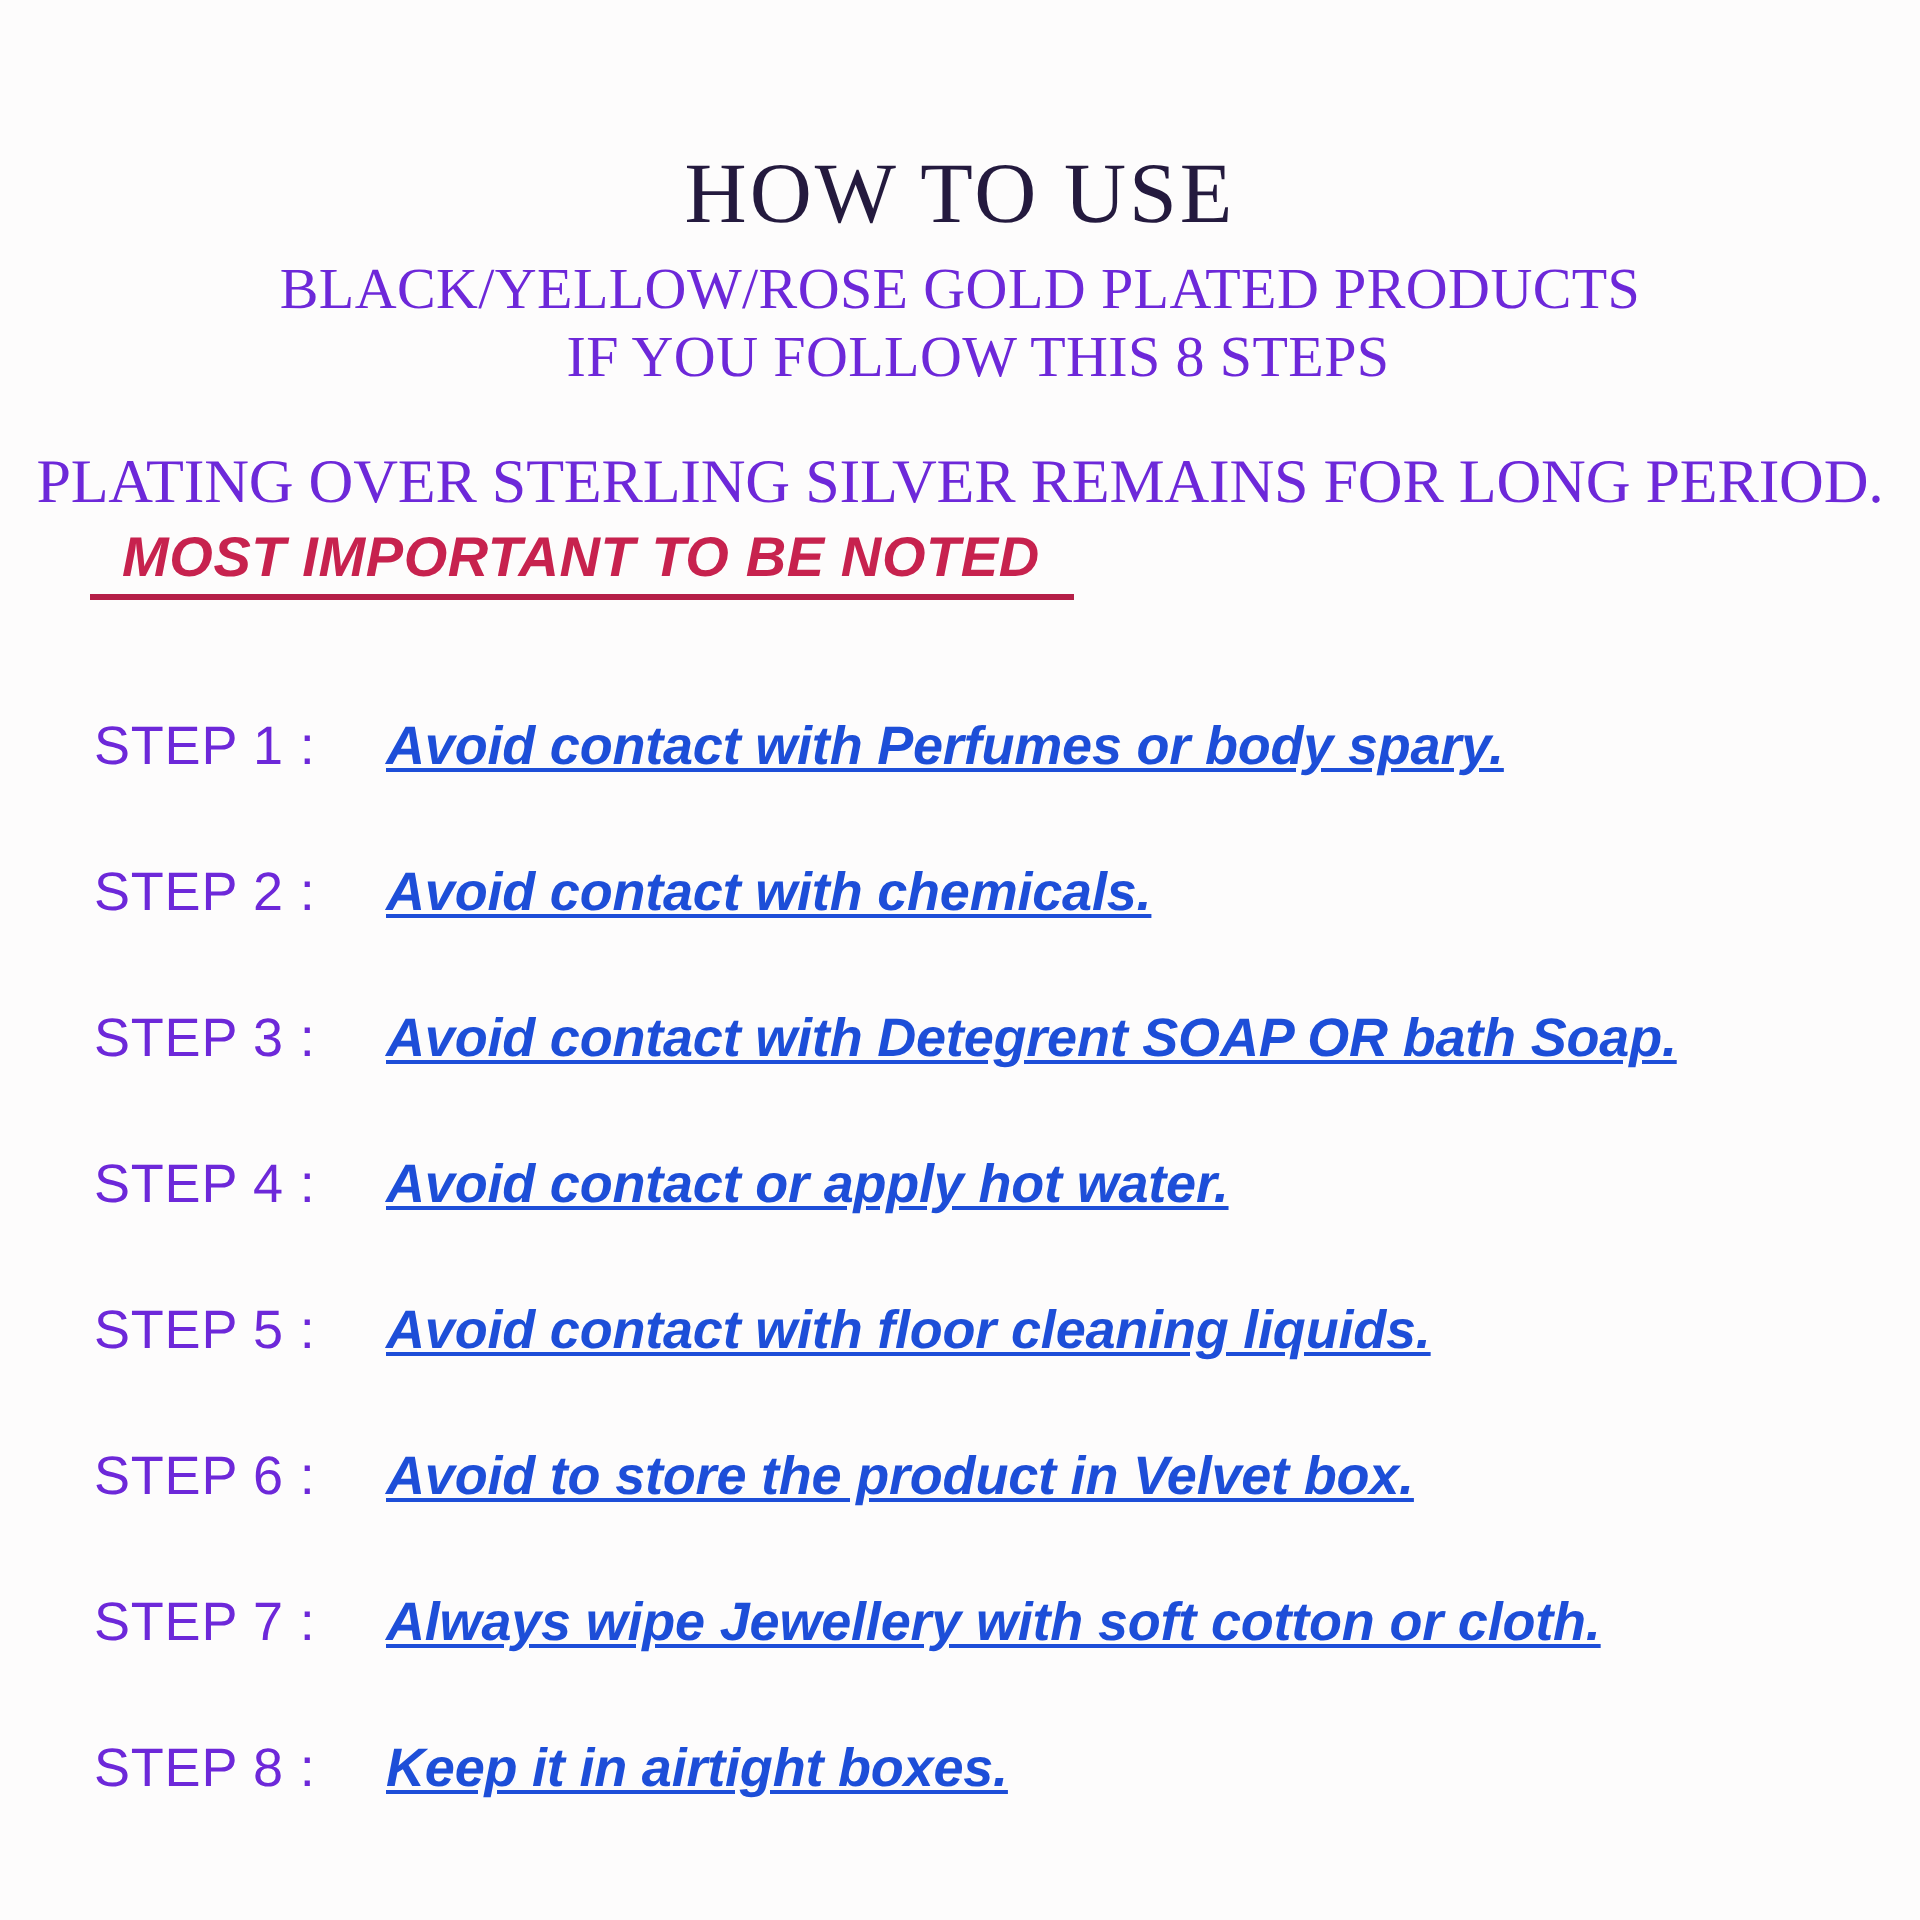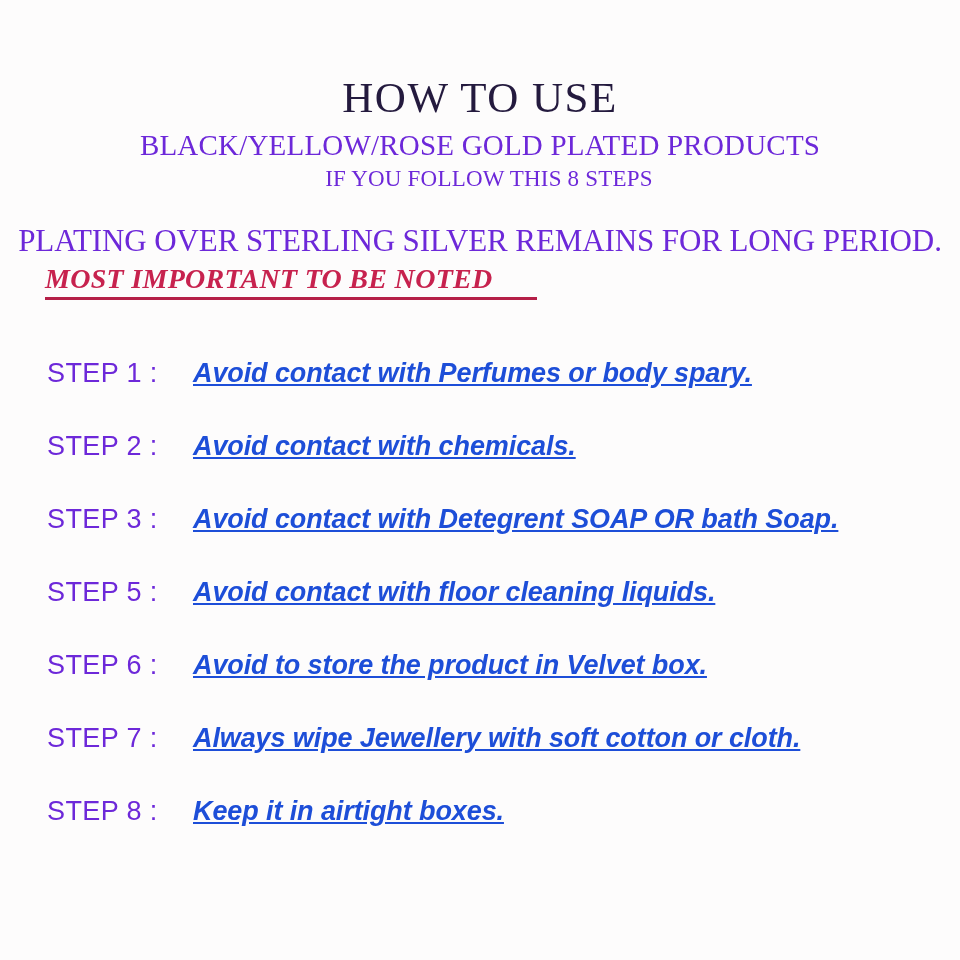--- a/index.html
+++ b/index.html
@@ -53,29 +53,29 @@
     font-weight: 400;
   }
   .subtitle-line {
     display: block;
     font-size: 29px;
     line-height: 34px;
     letter-spacing: 0.2px;
     white-space: nowrap;
   }
   .subtitle-line.line-1 { font-size: 29px; }
-  .subtitle-line.line-2 { font-size: 23px; margin-left: 18px; }
+  .subtitle-line.line-2 { font-size: 29px; margin-left: 18px; }
   .subtitle-line.line-3 { font-size: 31px; letter-spacing: -0.1px; margin-top: 28px; }
 
   
   .notice-heading {
     position: absolute;
     top: 263px;
-    left: 45px;
-    font-family: Liberation Serif, serif;
+    left: 61px;
+    font-family: Liberation Sans, sans-serif;
     font-style: italic;
     font-weight: bold;
     font-size: 28px;
     line-height: 32px;
     letter-spacing: 0.3px;
     color: #c7224e;
     white-space: nowrap;
   }
   .notice-underline {
     position: absolute;
@@ -150,20 +150,24 @@
     <div class="step-row">
       <span class="step-label">STEP 2 :</span>
       <span class="step-text">Avoid contact with chemicals.</span>
     </div>
 
     <div class="step-row">
       <span class="step-label">STEP 3 :</span>
       <span class="step-text">Avoid contact with Detegrent SOAP OR bath Soap.</span>
     </div>
 
+    <div class="step-row">
+      <span class="step-label">STEP 4 :</span>
+      <span class="step-text">Avoid contact or apply hot water.</span>
+    </div>
 
     <div class="step-row">
       <span class="step-label">STEP 5 :</span>
       <span class="step-text">Avoid contact with floor cleaning liquids.</span>
     </div>
 
     <div class="step-row">
       <span class="step-label">STEP 6 :</span>
       <span class="step-text">Avoid to store the product in Velvet box.</span>
     </div>

